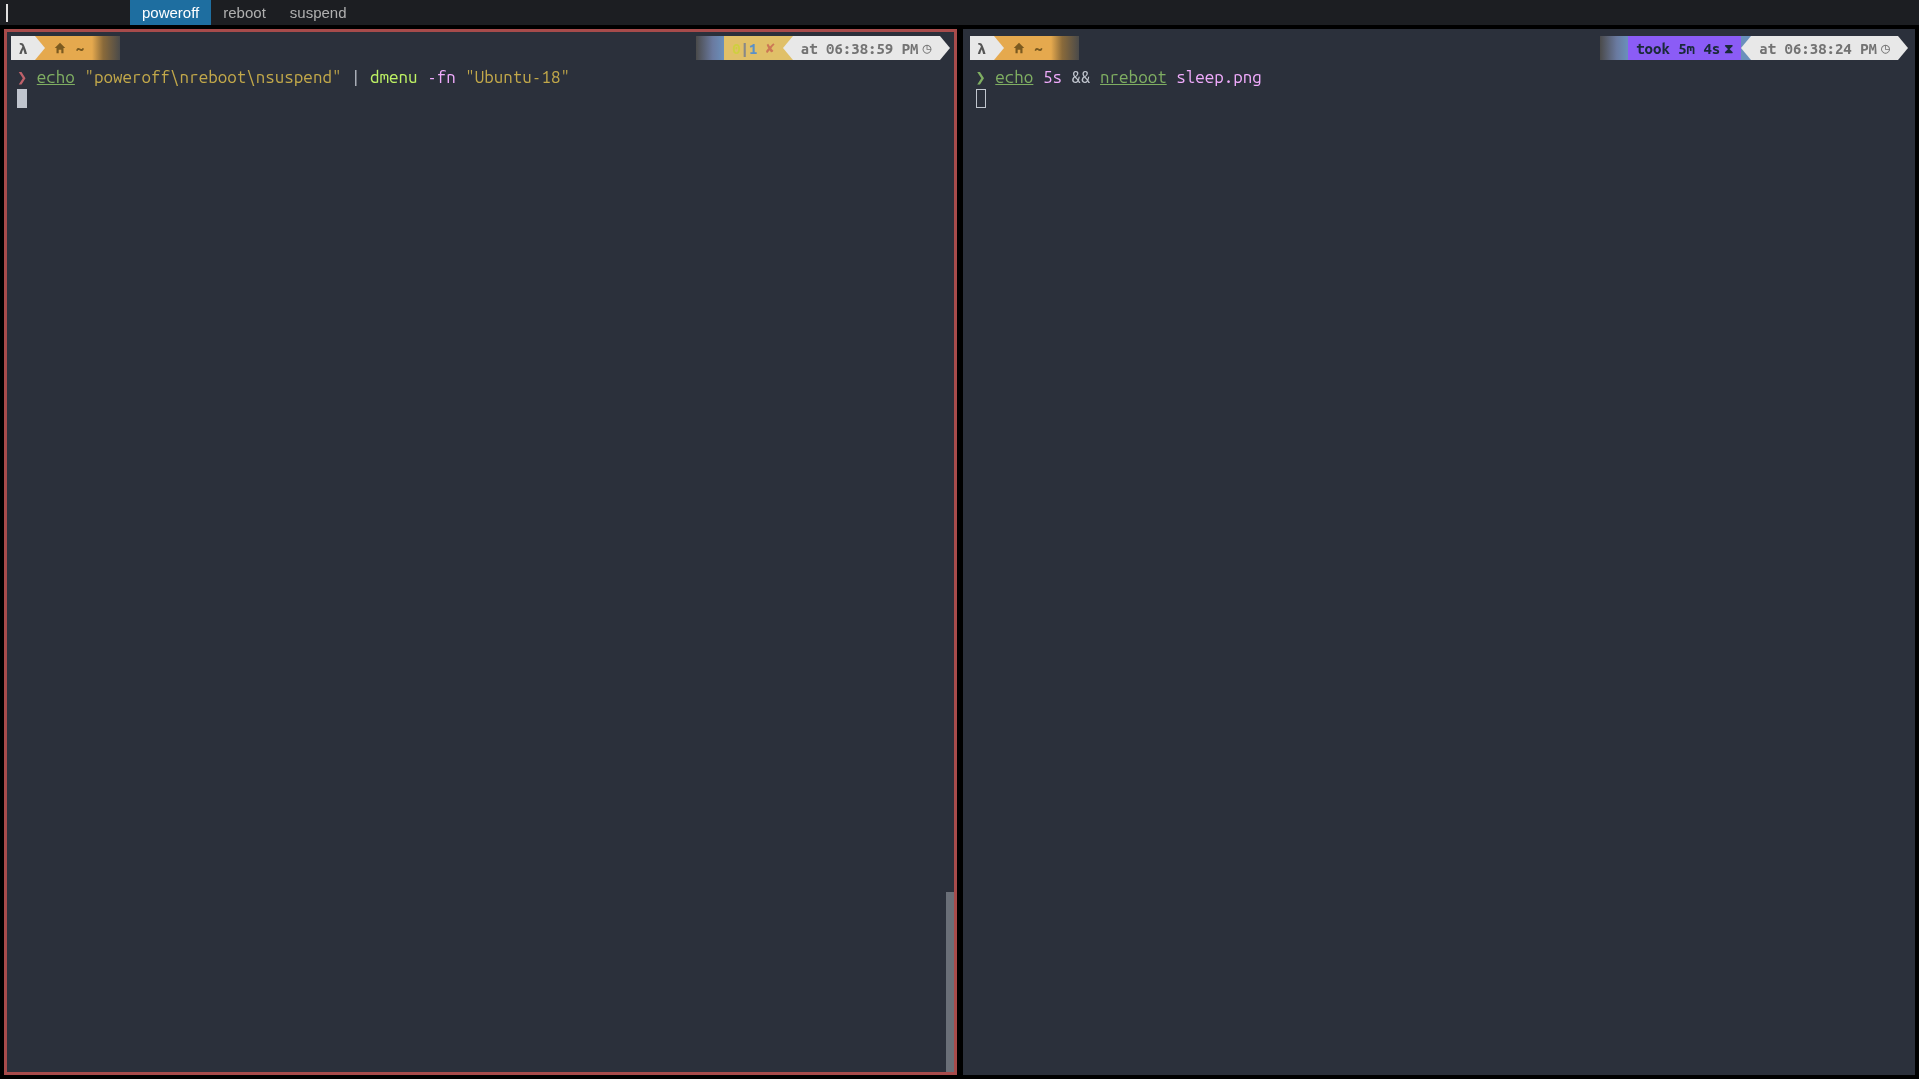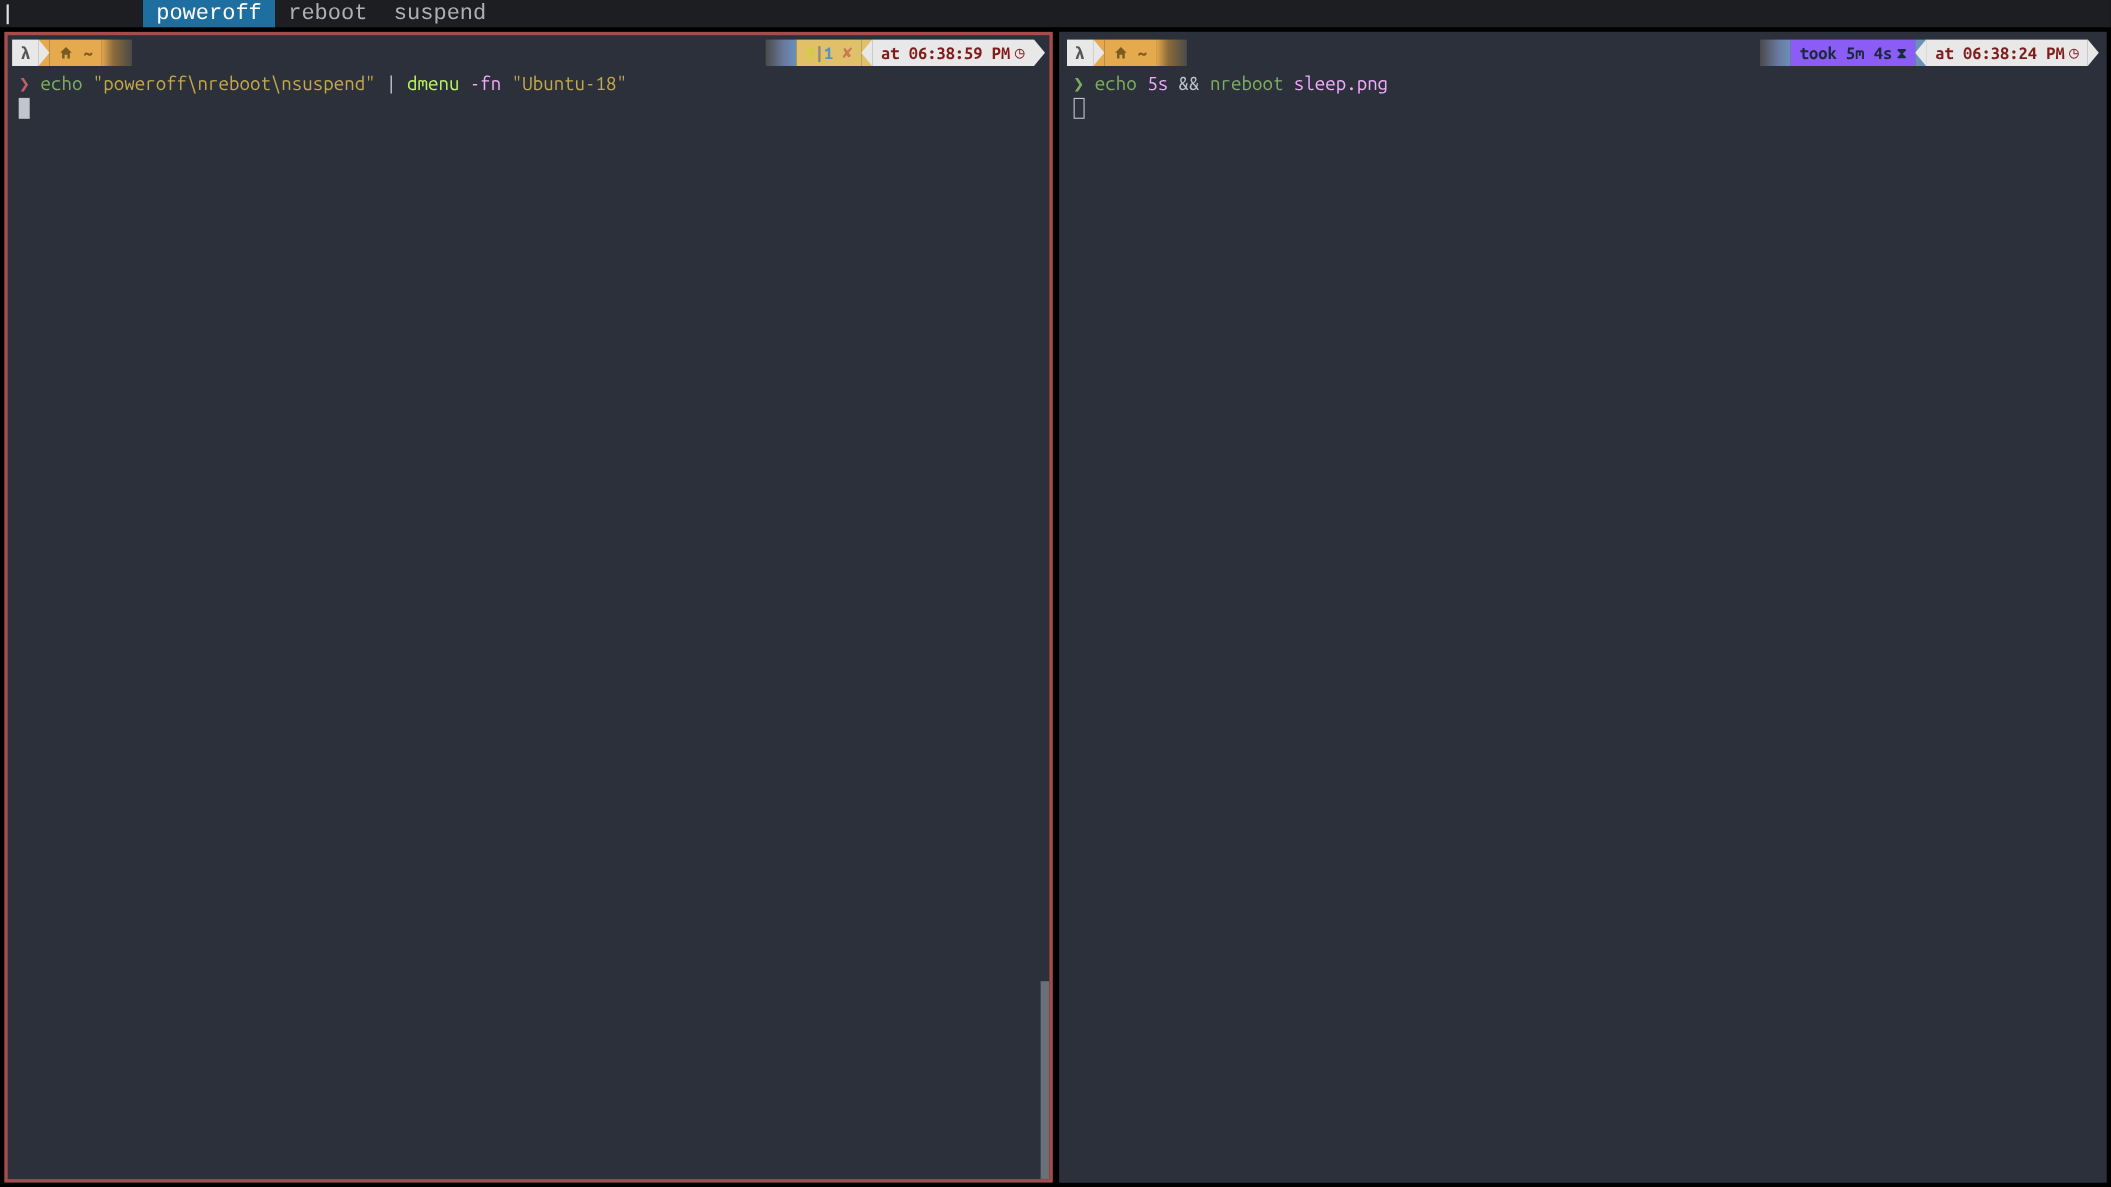--- a/index.html
+++ b/index.html
@@ -12,22 +12,22 @@
     overflow: hidden;
     color: #c0c5ce;
   }
 
   
   .dmenu-bar {
     height: 25px;
     background: #1c1e22;
     display: flex;
     align-items: stretch;
-    font-family: Liberation Mono, monospace;
-    font-size: 20px;
+    font-family: Liberation Sans, sans-serif;
+    font-size: 15px;
     color: #b0b0b0;
   }
   .dmenu-input {
     width: 130px;
     padding-left: 6px;
     display: flex;
     align-items: center;
     color: #e0e0e0;
     position: relative;
   }
@@ -87,38 +87,38 @@
     border-top: 12px solid transparent;
     border-bottom: 12px solid transparent;
     border-right: 10px solid;
   }
   .seg-white  { background:#e8e8e8; color:#555; }
   .seg-home   { background:#e5a94e; color:#7a5a20; }
   .seg-fade   { background: linear-gradient(90deg,#e5a94e 0%, #8a6a3a 40%, #4a4a4a 100%); width:28px; padding:0; }
   .seg-fade-l { background: linear-gradient(90deg,#4a4a4a 0%, #6a7aa0 60%, #6a90bb 100%); width:28px; padding:0; }
   .seg-yellow { background:#e0c068; color:#555; }
   .seg-blue   { background:#8b5cf6; color:#1a2a3a; }
-  .seg-time   { background:#e8e8e8; color:#7f1d1d; }
+  .seg-time   { background:#e8e8e8; color:#737373; }
 
   .home-icon-svg { width:14px; height:14px; fill:currentColor; vertical-align:middle; }
   .x-icon   { color:#c75; }
   .clock-icon::before { content:"◷"; margin-left:4px; }
   .hourglass-icon::before { content:"⧗"; margin-left:4px; font-size:13px;}
 
   .flex-spacer { flex:1; }
 
   
   .term-body {
     position:absolute; top:34px; left:10px; right:10px; bottom:6px;
     font-size: 17px; line-height: 22px;
     white-space: pre;
   }
   .c-prompt { color:#bf616a; font-weight:bold; }
   .c-prompt-g { color:#7fae62; font-weight:bold; }
-  .c-cmd   { color:#7fae62; }
+  .c-cmd   { color:#7fae62;text-decoration:underline; }
   .c-str   { color:#c2a84a; }
   .c-op    { color:#c0c5ce; }
   .c-arg   { color:#f0abfc; }
   .c-red   { color:#bef264; }
 
   .block-cursor {
     display:inline-block; width:10px; height:19px;
     background:#c0c5ce; vertical-align:text-bottom;
   }
   .hollow-cursor {

